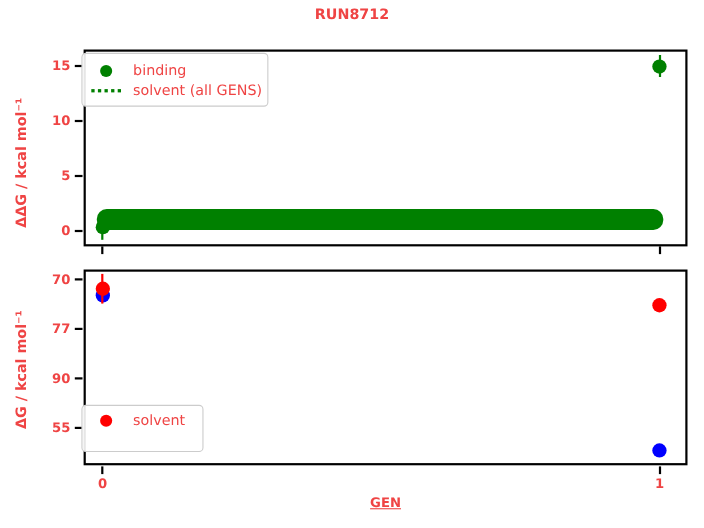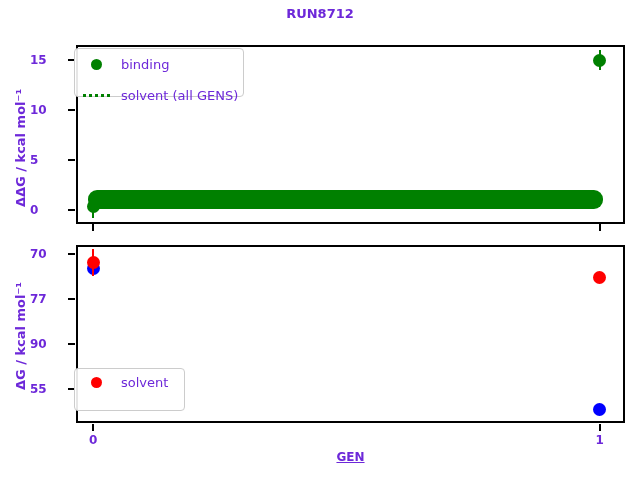--- a/index.html
+++ b/index.html
@@ -1,36 +1,36 @@
 <!DOCTYPE html>
 <html><head>
 <meta charset="utf-8">
 <style>
   html,body{margin:0;padding:0;background:#fff;}
   .fig{position:relative;width:640px;height:480px;background:#ffffff;
-       font-family:"DejaVu Sans",sans-serif;color:#6d28d9;overflow:hidden;}
+       font-family:"DejaVu Sans",sans-serif;color:#ef4444;overflow:hidden;}
   .title{position:absolute;left:0;top:6px;width:640px;text-align:center;
          font-size:13px;font-weight:bold;}
   .axes{position:absolute;border:2px solid #000;box-sizing:border-box;background:transparent;}
   .axes-top{left:76px;top:45px;width:549px;height:179px;}
   .axes-bottom{left:76px;top:245px;width:549px;height:178px;}
   .ylabel{position:absolute;font-size:13px;font-weight:bold;white-space:nowrap;
           transform:translate(-50%,-50%) rotate(-90deg);}
   .xlabel{position:absolute;left:76px;top:450px;width:549px;text-align:center;
           font-size:12px;font-weight:bold;text-decoration:underline;}
   .tick{position:absolute;background:#000;}
   .ticklabel{position:absolute;font-size:12px;font-weight:bold;line-height:16px;}
-  .ylab{}
+  .ylab{text-align:right;}
   .xlab{text-align:center;}
   .band{position:absolute;border-radius:9px;}
   .pt{position:absolute;width:13px;height:13px;border-radius:50%;}
   .stem{position:absolute;width:2px;}
   .legend{position:absolute;background:rgba(255,255,255,0.9);border:1px solid #cccccc;
           border-radius:4px;box-sizing:border-box;display:flex;flex-direction:column;}
-  .legend-top{left:74px;top:48px;width:170px;height:49px;padding:8px 0 16px 4px;gap:16px;}
+  .legend-top{left:74px;top:48px;width:170px;height:49px;padding:8px 0 16px 4px;gap:3px;}
   .legend-bottom{left:74px;top:368px;width:111px;height:43px;padding:4px 0 0 4px;gap:1px;}
   .lrow{display:flex;align-items:center;height:19px;}
   .lhandle{width:34px;display:flex;align-items:center;justify-content:center;gap:3px;flex:none;}
   .ldot{width:11px;height:11px;border-radius:50%;}
   .ldash{width:3px;height:3px;}
   .ltext{font-size:13px;margin-left:8px;white-space:nowrap;}
 </style>
 </head>
 <body>
 

